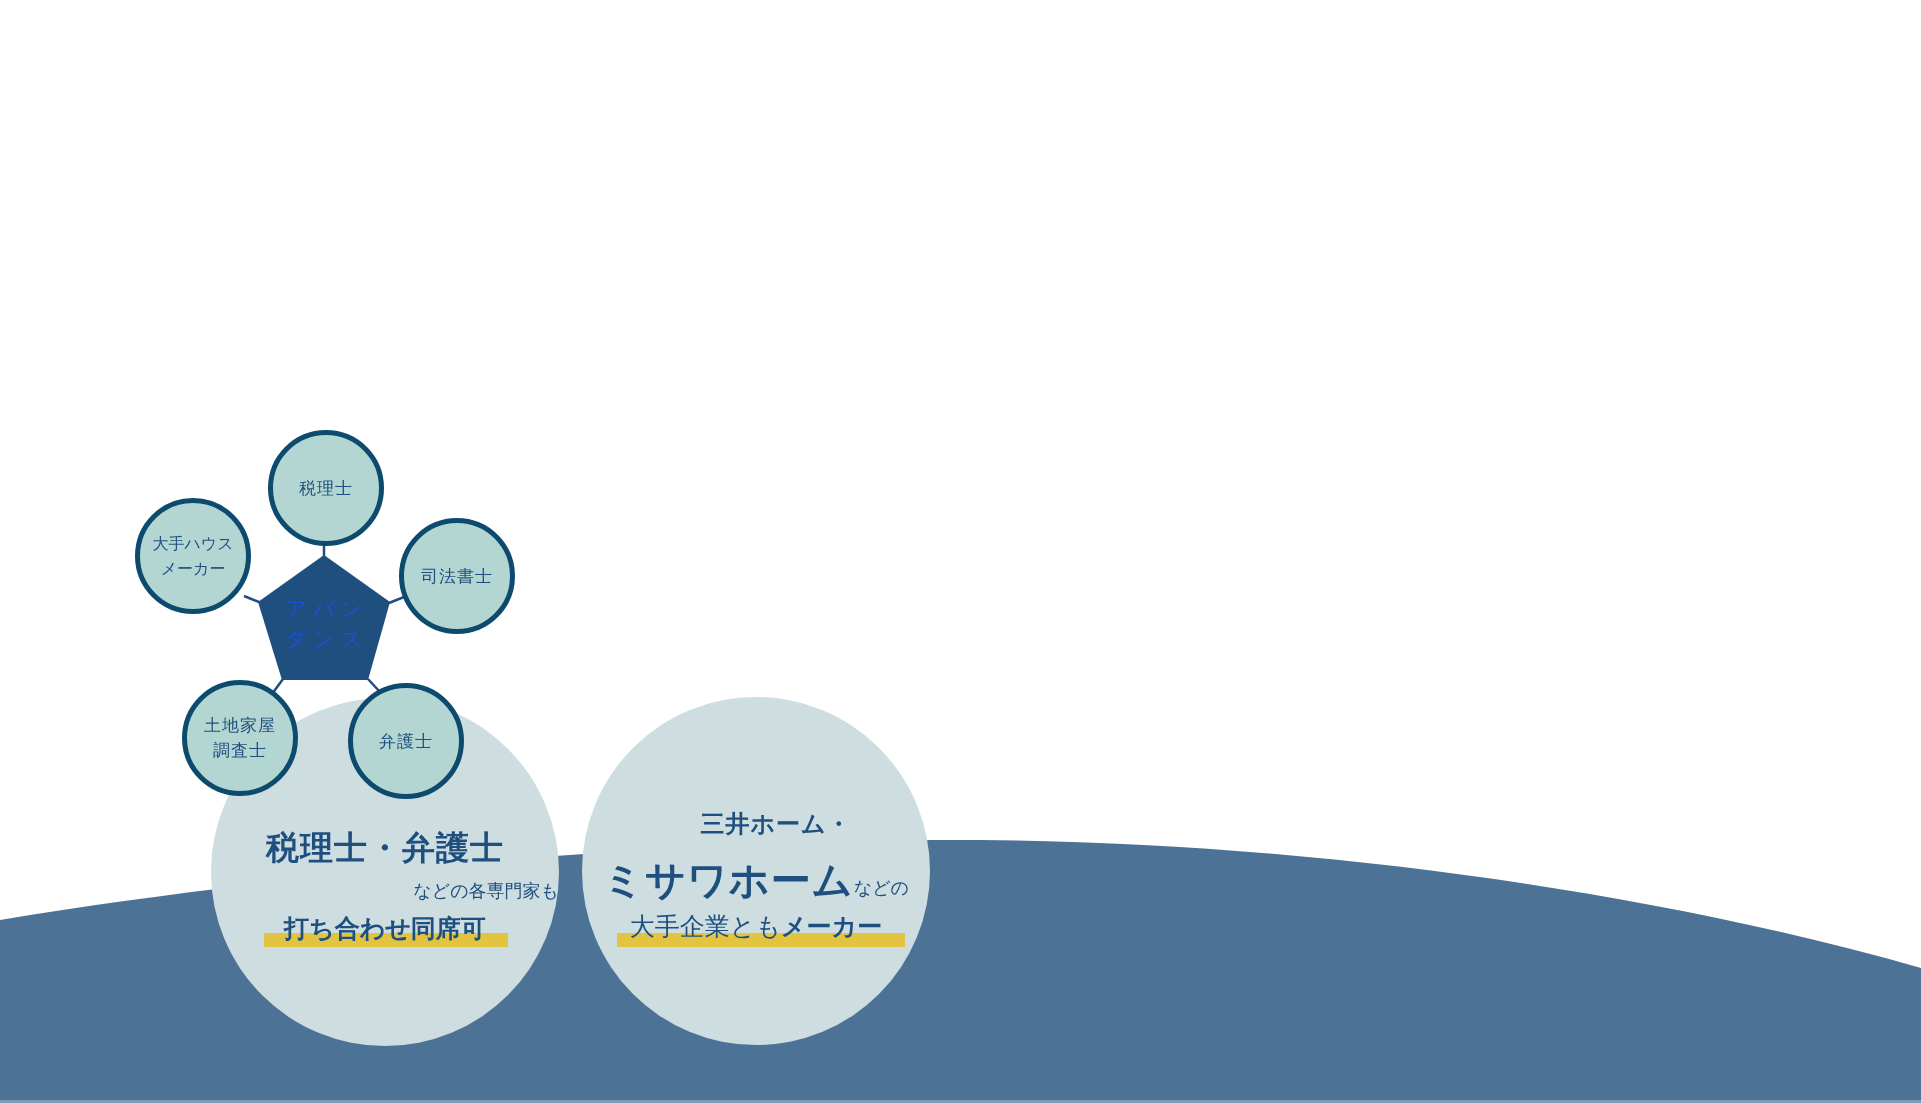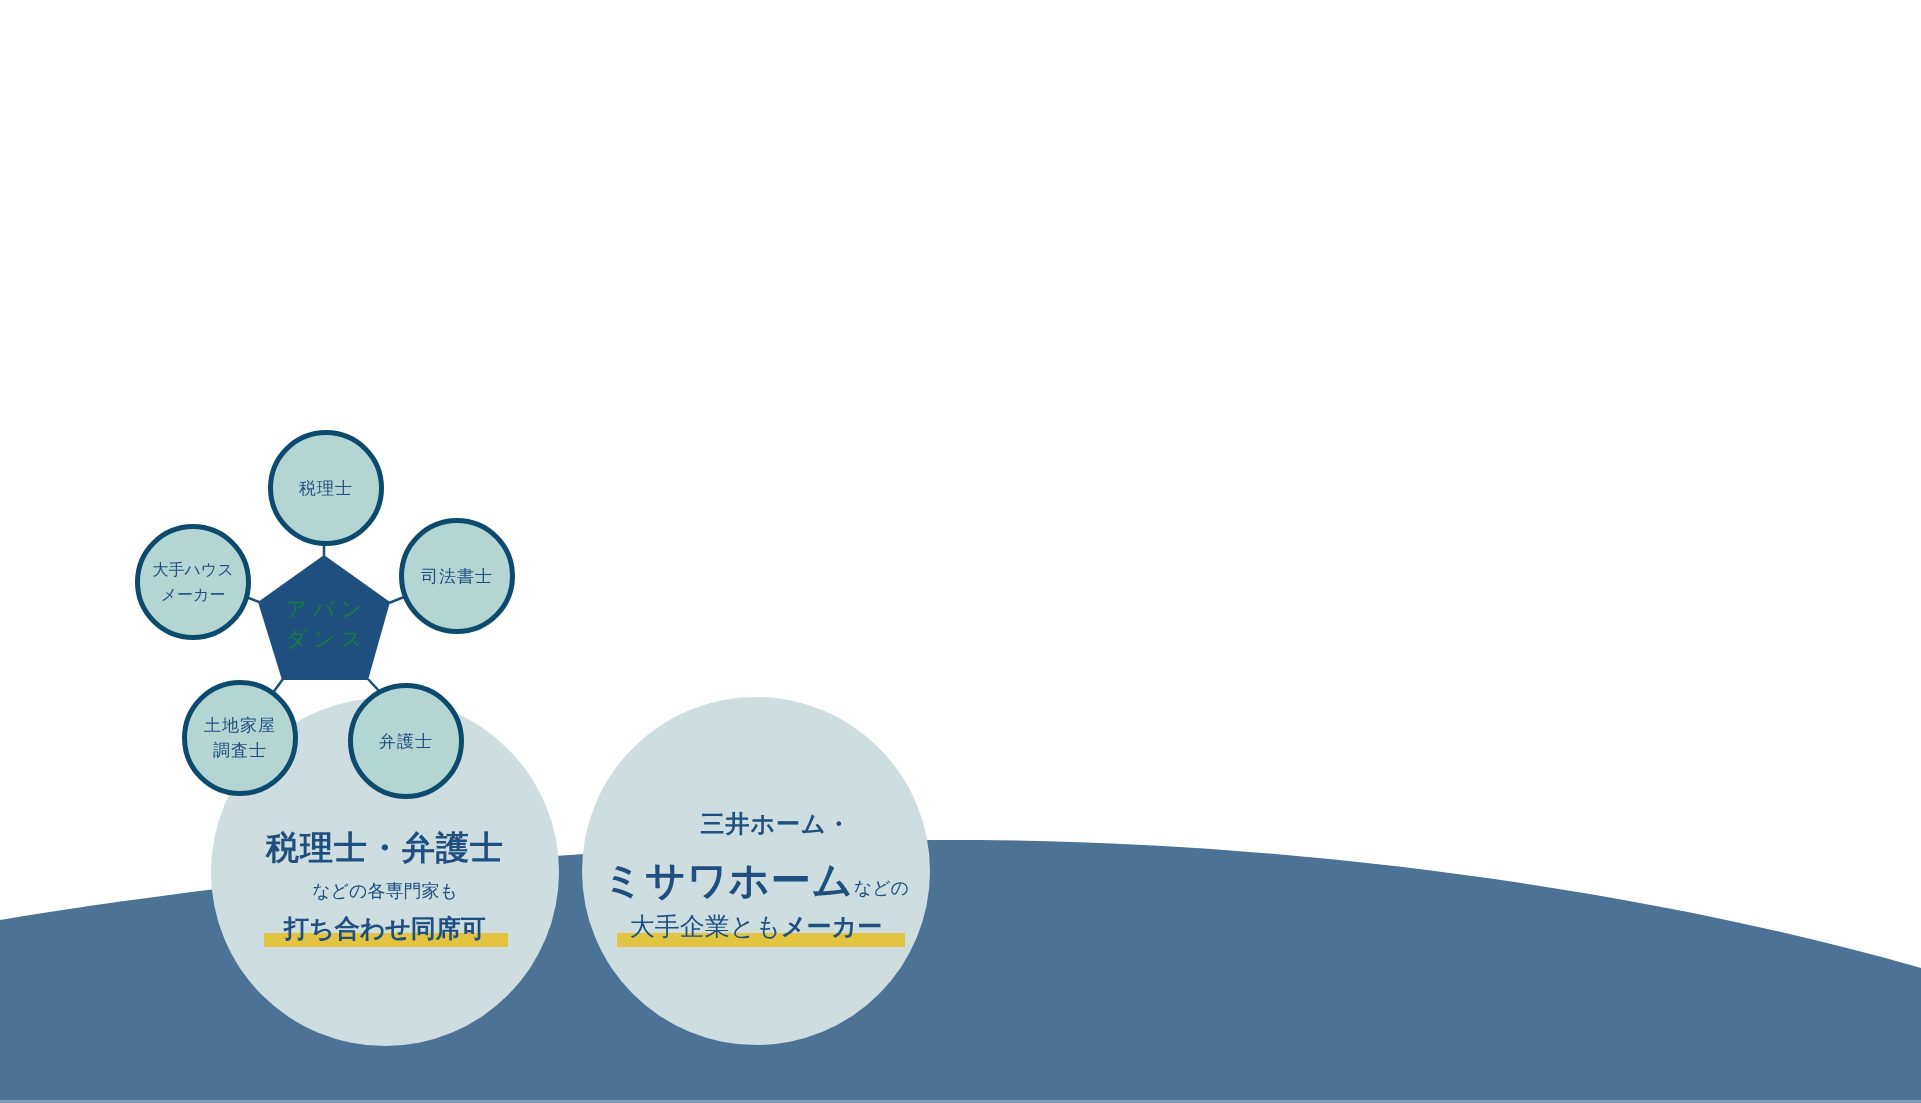--- a/index.html
+++ b/index.html
@@ -21,35 +21,35 @@
   .hl-bar { position: absolute; height: 14px; background: #e3c440; }
   .hl-text { position: relative; z-index: 2; }
   .small-circle {
     position: absolute; width: 106px; height: 106px; border-radius: 50%;
     background: #b3d6d2; border: 5px solid #0c4a6e;
     display: flex; align-items: center; justify-content: center; flex-direction: column;
     color: #1f4f7f; font-size: 17px; line-height: 25px; text-align: center; letter-spacing: 1px;
     box-sizing: content-box;
   }
   .pent-text {
-    position: absolute; color: #15803d; font-size: 21px; letter-spacing: 6px;
+    position: absolute; color: #1d4ed8; font-size: 21px; letter-spacing: 6px;
     text-align: center; width: 132px; line-height: 30px;
   }
 </style>
 </head>
 <body>
 
 <svg class="wave-svg" viewBox="0 0 1921 1103" xmlns="http://www.w3.org/2000/svg">
   <path d="M0,920 C300,870 700,838 980,840 C1300,842 1650,890 1921,968 L1921,1103 L0,1103 Z" fill="#4c7296"></path>
   <rect x="0" y="1100" width="1921" height="3" fill="#7d9bb8"></rect>
 </svg>
 
 <div class="big-circle" style="left:211px; top:698px;">
   <div class="big-text t-title" style="top:128px;">税理士・弁護士</div>
-  <div class="big-text t-sub" style="top:181px;">などの各専門家も</div>
+  <div class="big-text t-sub" style="top:181px;text-align:right;">などの各専門家も</div>
   <div class="hl-bar" style="left:53px; width:244px; top:235px;"></div>
   <div class="big-text t-hl" style="top:214px;">
     <span class="hl-text">打ち合わせ同席可</span>
   </div>
 </div>
 
 <div class="big-circle" style="left:582px; top:697px;">
   <div class="big-text t-title" style="top:111px; font-size:24px; padding-left:20px;">三井ホーム・</div>
   <div class="big-text" style="top:156px;">
     <span class="t-title" style="font-size:40px;">ミサワホーム</span><span class="t-sub" style="margin-left:0;">などの</span>
@@ -82,16 +82,16 @@
 <div class="small-circle" style="left:399px; top:518px;">
   <div>司法書士</div>
 </div>
 <div class="small-circle" style="left:348px; top:683px;font-family:Liberation Serif, serif;">
   <div>弁護士</div>
 </div>
 <div class="small-circle" style="left:182px; top:680px;">
   <div>土地家屋</div>
   <div>調査士</div>
 </div>
-<div class="small-circle" style="left:135px; top:524px; font-size:16px; letter-spacing:0;">
+<div class="small-circle" style="left:135px; top:498px; font-size:16px; letter-spacing:0;">
   <div>大手ハウス</div>
   <div>メーカー</div>
 </div>
 
 </body></html>

